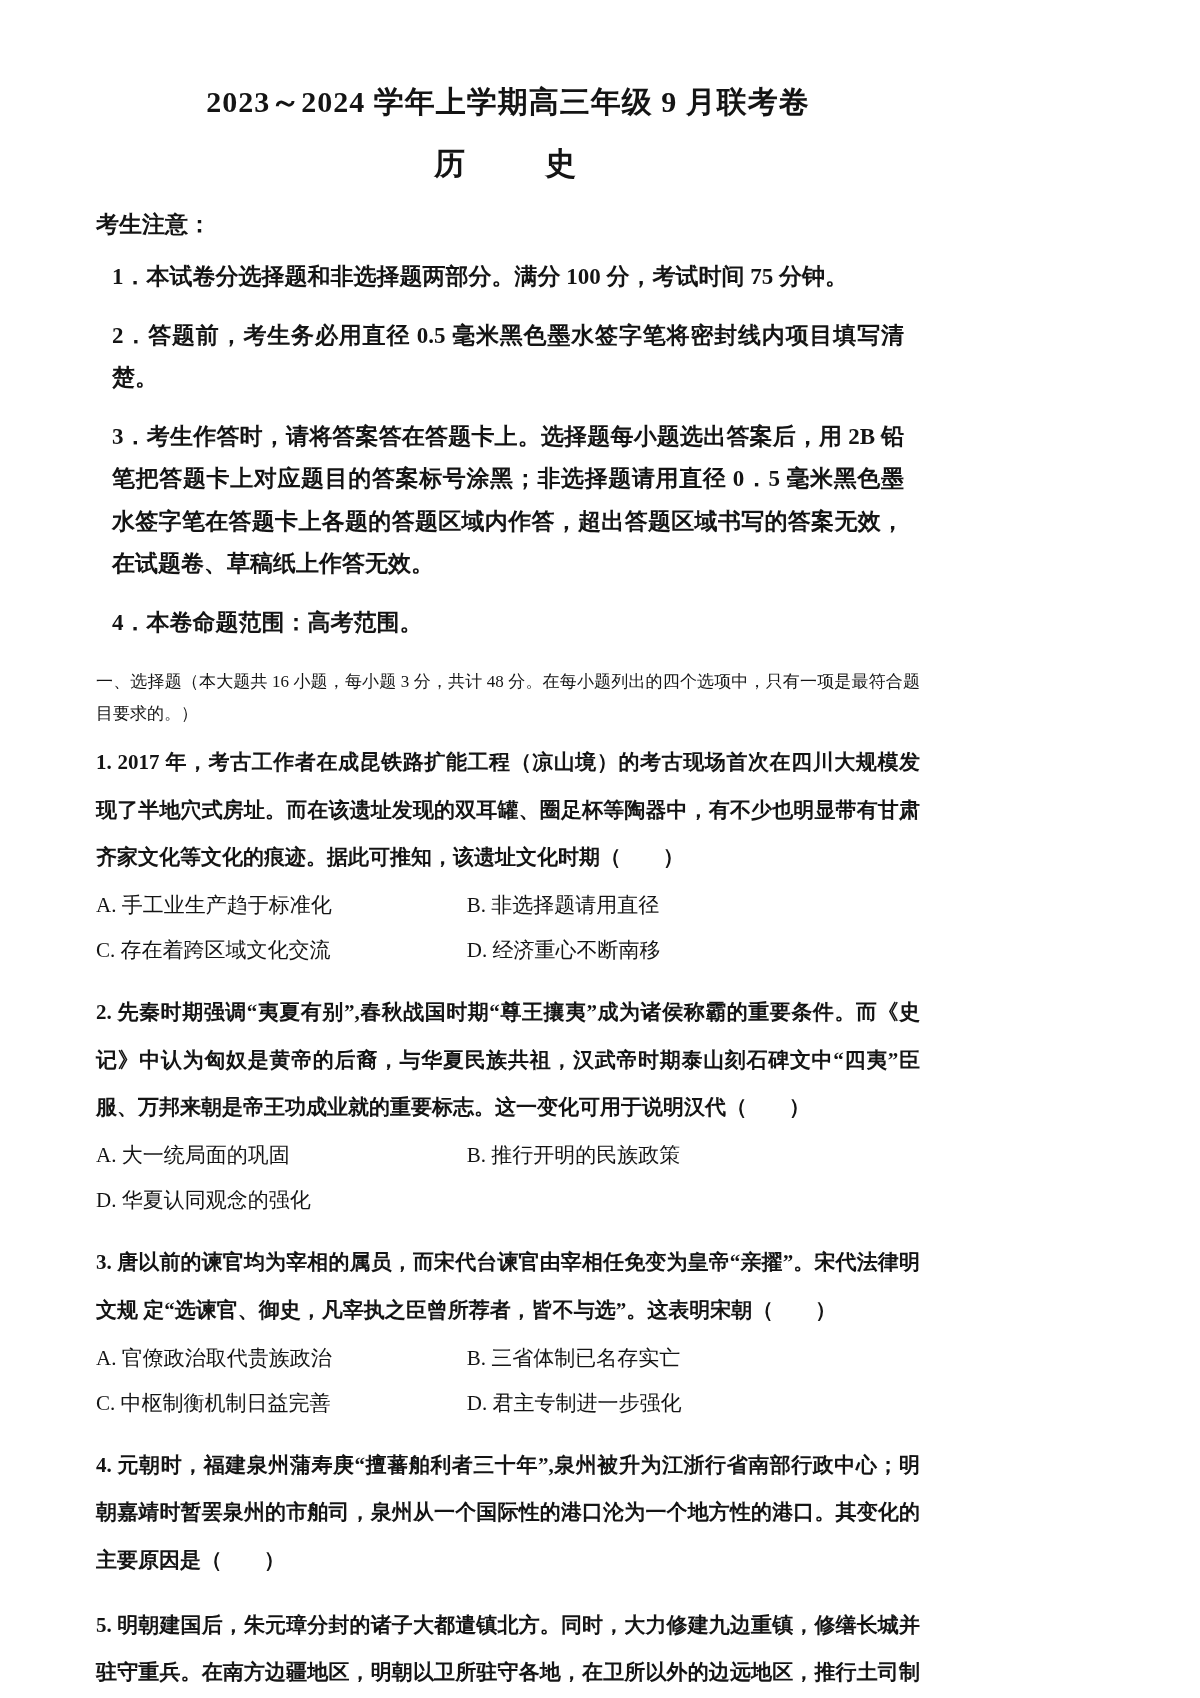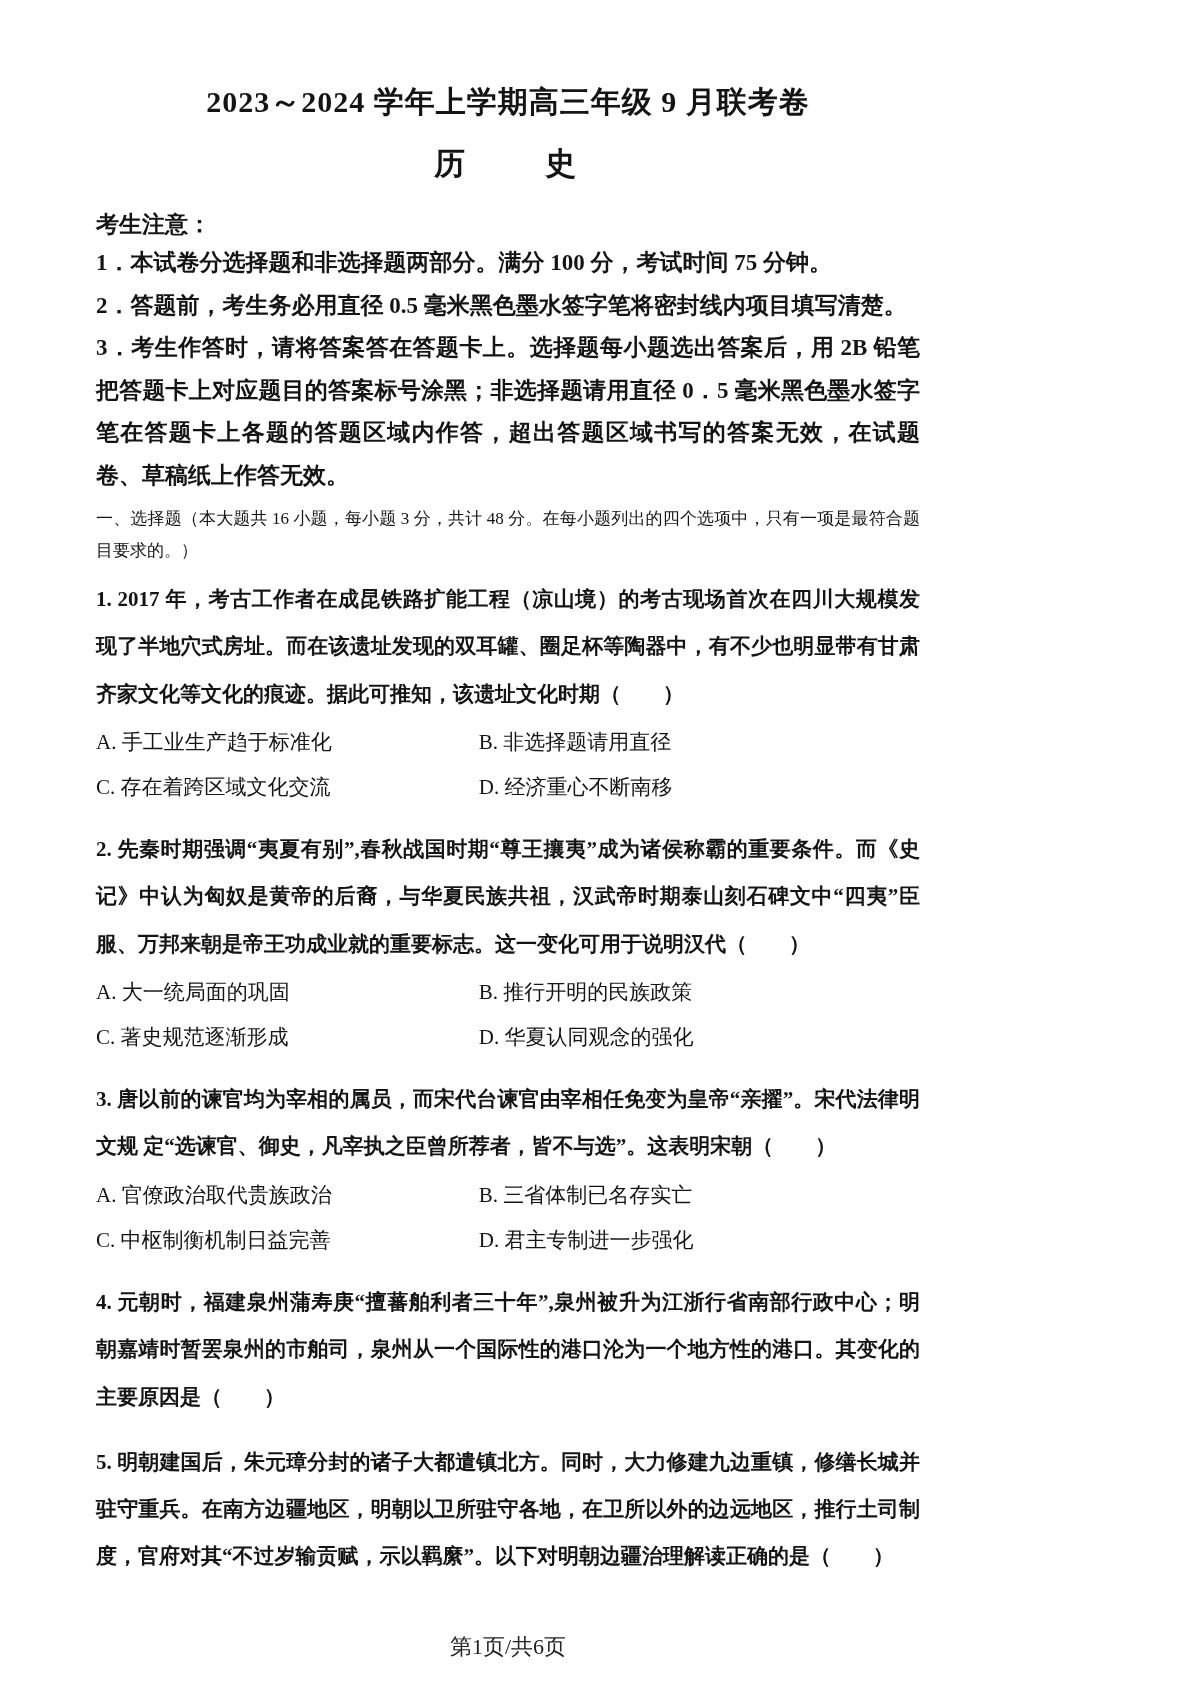--- a/index.html
+++ b/index.html
@@ -31,21 +31,21 @@
     font-size: 31px;
     font-weight: bold;
     letter-spacing: 6px;
   }
   .notice-heading {
     margin: 6px 0 2px 0;
     font-size: 23px;
     font-weight: bold;
   }
   .notice-item {
-    margin: 0;
+    margin: 16px;
     font-size: 23px;
     font-weight: bold;
     line-height: 1.85;
     text-align: justify;
   }
   .section-heading {
     margin: 6px 0 4px 0;
     font-size: 17px;
     font-weight: normal;
     line-height: 1.85;
@@ -59,21 +59,21 @@
     font-size: 21px;
     line-height: 2.25;
     text-align: justify;
     font-weight: bold;
   }
   .options {
     display: grid;
     grid-template-columns: 45% 55%;
     font-size: 21px;
     line-height: 2.15;
-    column-gap: 12px;
+    column-gap: 0;
   }
   .option {
     white-space: nowrap;
     overflow: hidden;
   }
   .footer {
     margin-top: auto;
     text-align: center;
     font-size: 22px;
     color: #222222;
@@ -86,40 +86,40 @@
 <div class="page">
 
   <h1 class="title">2023～2024 学年上学期高三年级 9 月联考卷</h1>
   <h2 class="subject">历　　史</h2>
 
   <div>
     <p class="notice-heading">考生注意：</p>
     <p class="notice-item">1．本试卷分选择题和非选择题两部分。满分 100 分，考试时间 75 分钟。</p>
     <p class="notice-item">2．答题前，考生务必用直径 0.5 毫米黑色墨水签字笔将密封线内项目填写清楚。</p>
     <p class="notice-item">3．考生作答时，请将答案答在答题卡上。选择题每小题选出答案后，用 2B 铅笔把答题卡上对应题目的答案标号涂黑；非选择题请用直径 0．5 毫米黑色墨水签字笔在答题卡上各题的答题区域内作答，超出答题区域书写的答案无效，在试题卷、草稿纸上作答无效。</p>
+    <p class="notice-item">4．本卷命题范围：高考范围。</p>
   </div>
 
   <p class="section-heading">一、选择题（本大题共 16 小题，每小题 3 分，共计 48 分。在每小题列出的四个选项中，只有一项是最符合题目要求的。）</p>
 
   <div class="question">
     <p class="stem">1. 2017 年，考古工作者在成昆铁路扩能工程（凉山境）的考古现场首次在四川大规模发现了半地穴式房址。而在该遗址发现的双耳罐、圈足杯等陶器中，有不少也明显带有甘肃齐家文化等文化的痕迹。据此可推知，该遗址文化时期（　　）</p>
     <div class="options">
       <span class="option">A. 手工业生产趋于标准化</span>
       <span class="option">B. 非选择题请用直径</span>
       <span class="option">C. 存在着跨区域文化交流</span>
       <span class="option">D. 经济重心不断南移</span>
     </div>
   </div>
 
   <div class="question">
     <p class="stem">2. 先秦时期强调“夷夏有别”,春秋战国时期“尊王攘夷”成为诸侯称霸的重要条件。而《史记》中认为匈奴是黄帝的后裔，与华夏民族共祖，汉武帝时期泰山刻石碑文中“四夷”臣服、万邦来朝是帝王功成业就的重要标志。这一变化可用于说明汉代（　　）</p>
     <div class="options">
       <span class="option">A. 大一统局面的巩固</span>
       <span class="option">B. 推行开明的民族政策</span>
-      <span class="option">C. 著史规范逐渐形成</span>
       <span class="option">D. 华夏认同观念的强化</span>
     </div>
   </div>
 
   <div class="question">
     <p class="stem">3. 唐以前的谏官均为宰相的属员，而宋代台谏官由宰相任免变为皇帝“亲擢”。宋代法律明文规 定“选谏官、御史，凡宰执之臣曾所荐者，皆不与选”。这表明宋朝（　　）</p>
     <div class="options">
       <span class="option">A. 官僚政治取代贵族政治</span>
       <span class="option">B. 三省体制已名存实亡</span>
       <span class="option">C. 中枢制衡机制日益完善</span>

